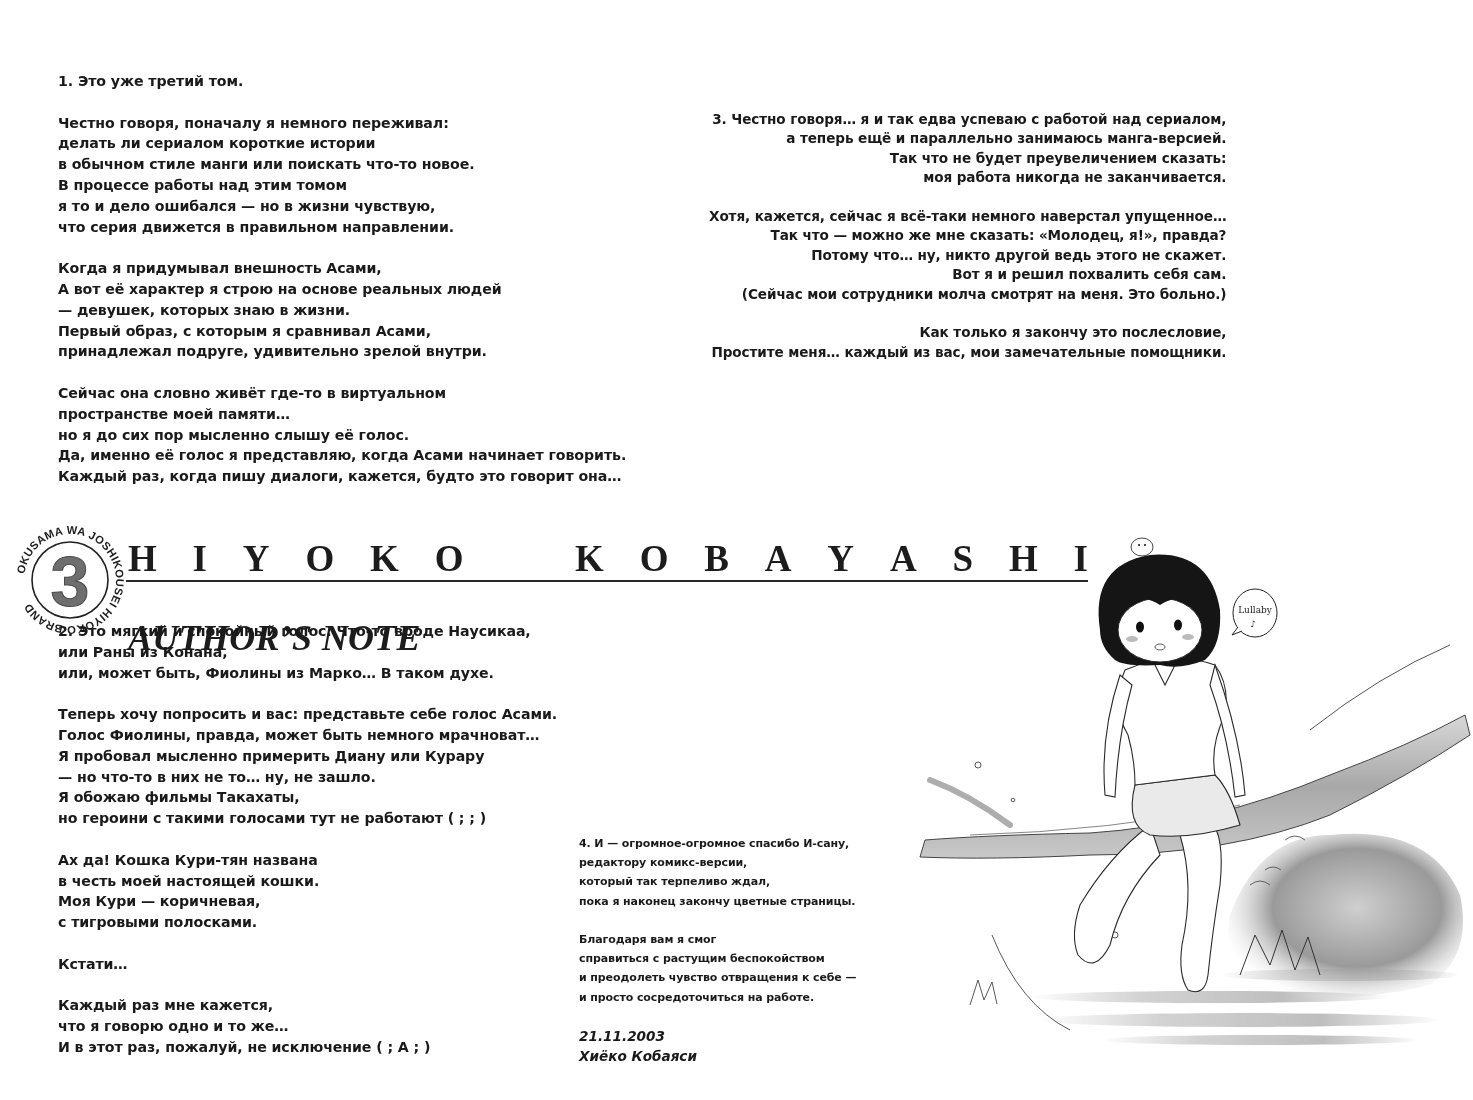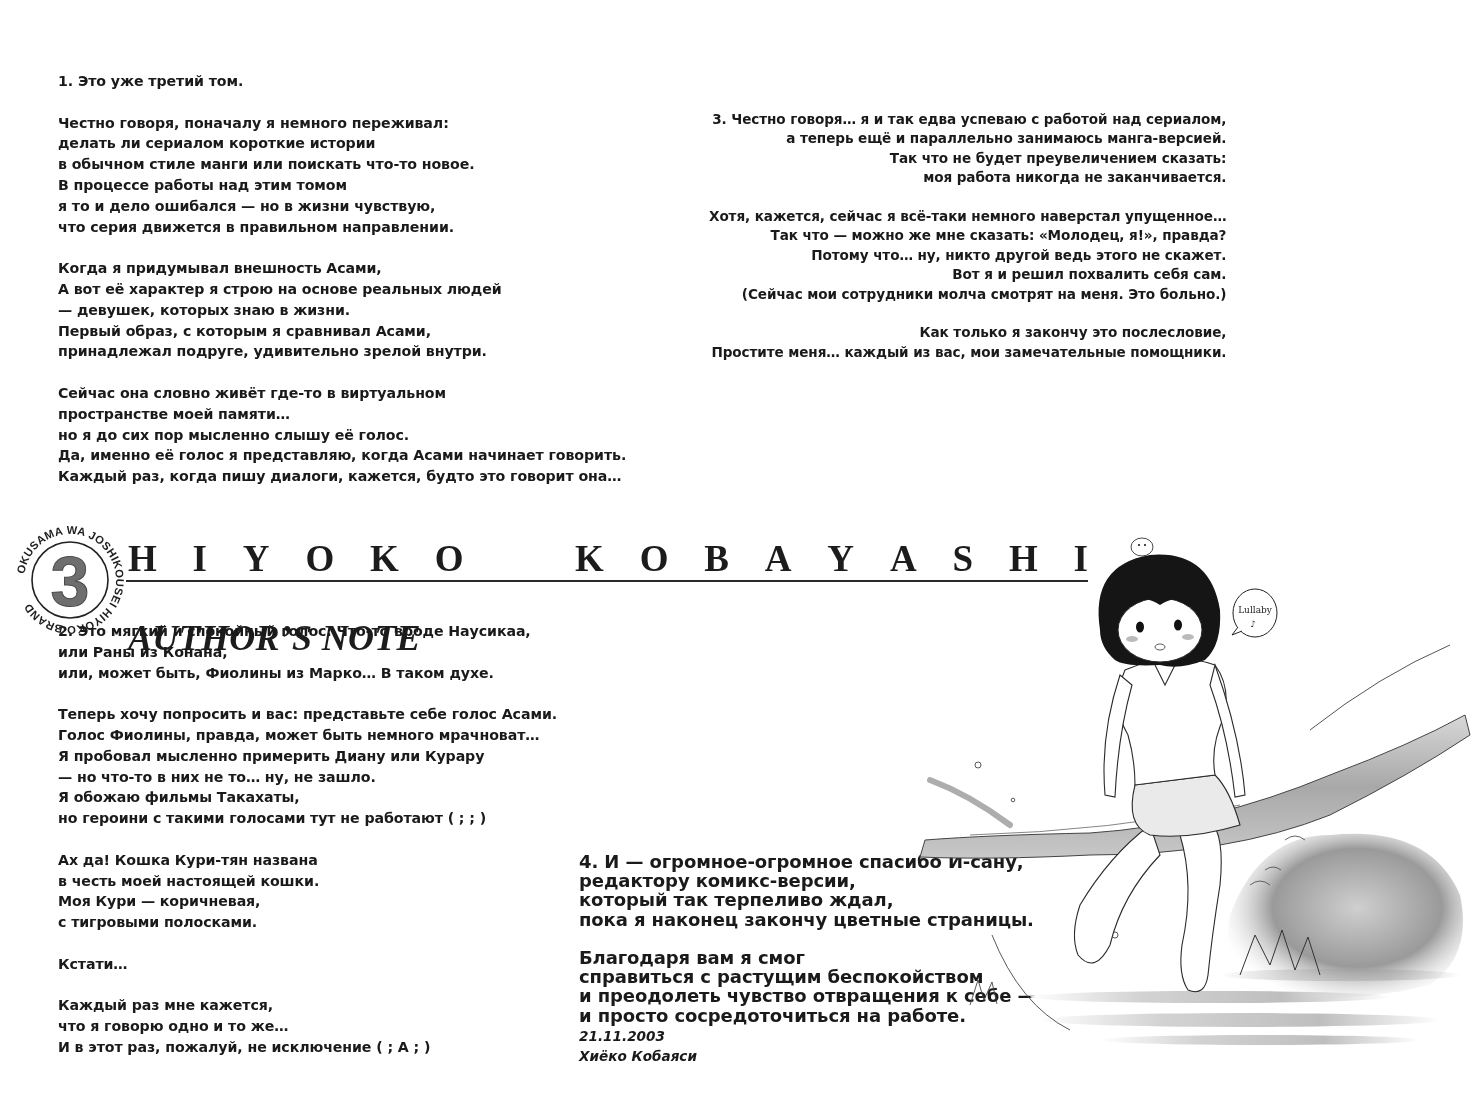--- a/index.html
+++ b/index.html
@@ -4,21 +4,21 @@
   <style>
     html, body { margin: 0; padding: 0; background: #ffffff; }
     body { width: 1473px; height: 1100px; position: relative; overflow: hidden; font-family: "DejaVu Sans", sans-serif; color: #1a1a1a; }
     .block { position: absolute; font-family: "DejaVu Sans", sans-serif; font-size: 14.2px; line-height: 20.8px; color: #1a1a1a; letter-spacing: -0.1px; font-weight: bold; }
     .block .line { display: block; white-space: pre; height: 20.8px; }
     .block .gap { display: block; height: 20.8px; }
     #note1 { left: 58px; top: 71px; }
     #note3 { left: 709px; top: 110px; font-size: 13.6px; line-height: 19.4px; }
     #note3 .line, #note3 .gap { height: 19.4px; text-align: right; }
     #note2 { left: 58px; top: 621px; }
-    #note4 { left: 579px; top: 852px; font-size: 18px; line-height: 19.2px; }
+    #note4 { left: 579px; top: 834px; font-size: 11px; line-height: 19.2px; }
     #note4 .line, #note4 .gap { height: 19.2px; }
     #signature { position: absolute; left: 579px; top: 1026px; font-family: "DejaVu Sans", sans-serif; font-style: italic; font-weight: bold; font-size: 13.6px; line-height: 20px; color: #1a1a1a; }
     #signature span { display: block; white-space: pre; }
 
     
     #seal { position: absolute; left: 14px; top: 524px; width: 112px; height: 112px; }
     #title-name { position: absolute; left: 128px; top: 538px; width: 960px; height: 40px; display: flex; justify-content: space-between; align-items: center; font-family: "Liberation Serif", serif; font-weight: bold; font-size: 37px; color: #1c1c1c; }
     #title-name span { display: inline-block; }
     #title-name .sp { width: 40px; }
     #title-rule { position: absolute; left: 126px; top: 580px; width: 962px; height: 2px; background: #2a2a2a; }

